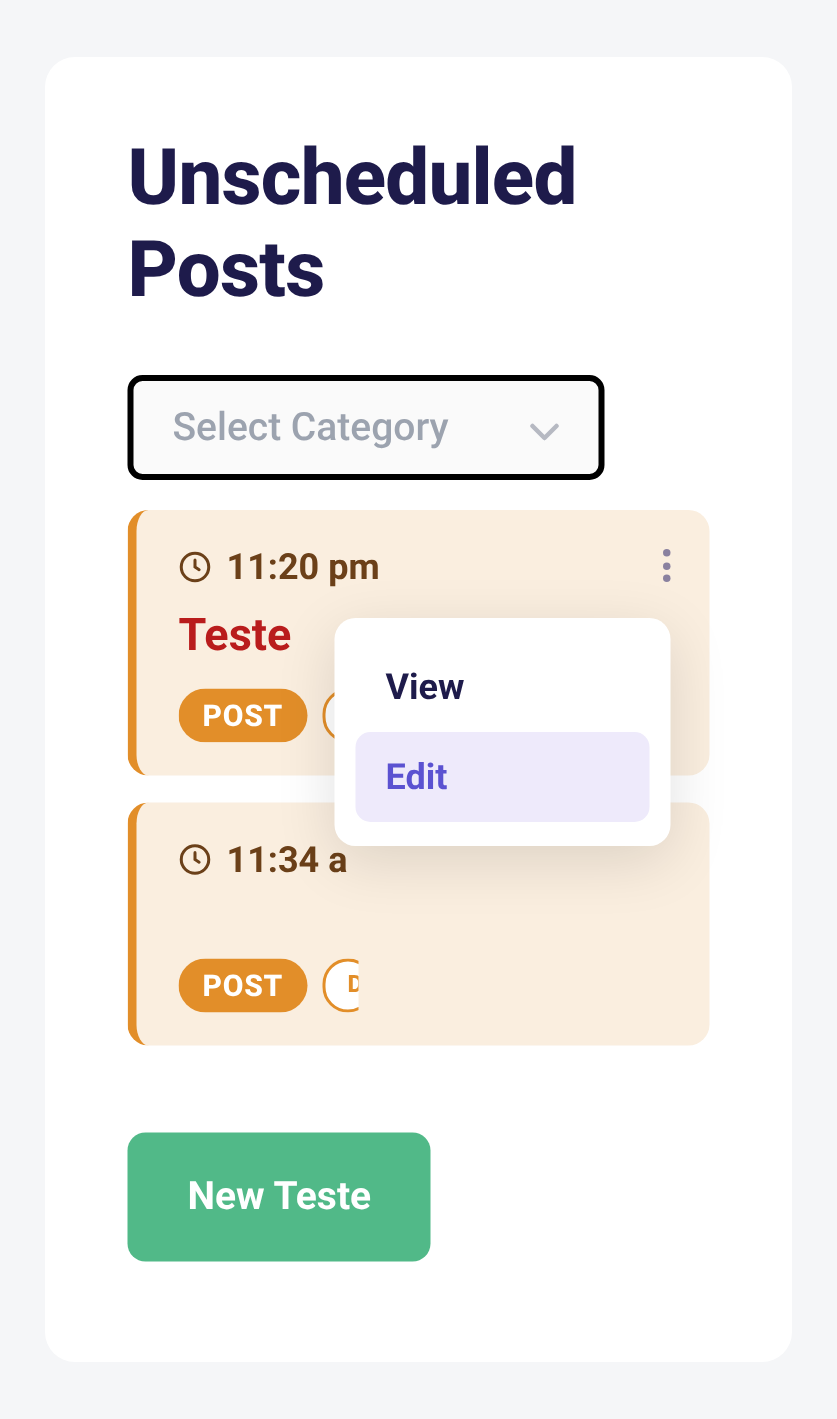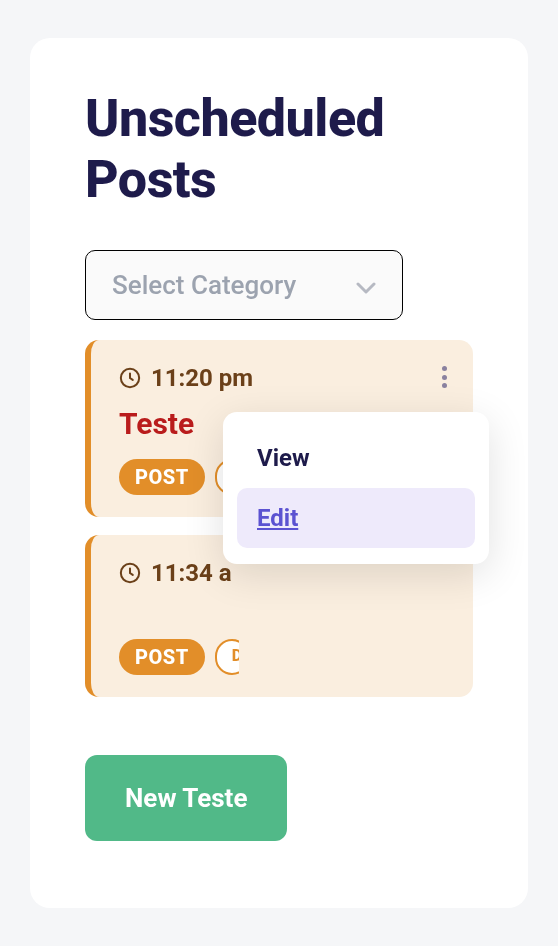--- a/index.html
+++ b/index.html
@@ -26,21 +26,21 @@
       font-size: 52px;
       font-weight: 800;
       color: #1e1b4b;
       margin-bottom: 40px;
       letter-spacing: -0.5px;
     }
     .select-category {
       width: 318px;
       height: 70px;
       background: #fafafa;
-      border: 1px solid #000000;
+      border: 4px solid #000000;
       border-radius: 10px;
       display: flex;
       align-items: center;
       justify-content: space-between;
       padding: 0 26px;
       margin-bottom: 20px;
       cursor: pointer;
     }
     .select-category-label {
       font-size: 26px;
@@ -153,39 +153,38 @@
     .more-dot {
       width: 5px;
       height: 5px;
       border-radius: 50%;
       background: #8a819f;
     }
     .dropdown-menu {
       position: absolute;
       top: 72px;
       left: 138px;
-      width: 266px;
+      width: 224px;
       background: #ffffff;
       border-radius: 14px;
       box-shadow: 0 10px 40px rgba(0,0,0,0.12);
       padding: 16px 14px;
       z-index: 10;
     }
     .dropdown-item {
       font-size: 24px;
       font-weight: 700;
       color: #1e1b4b;
       padding: 16px 20px;
       border-radius: 10px;
       cursor: pointer;
     }
     .dropdown-item.active {
       background: #eeeafb;
       color: #5b52d1;
-      text-decoration: underline;
     }
     .new-draft-button {
       margin-top: 58px;
       background: #51b988;
       color: #ffffff;
       font-size: 26px;
       font-weight: 700;
       border: none;
       border-radius: 12px;
       padding: 28px 40px;

